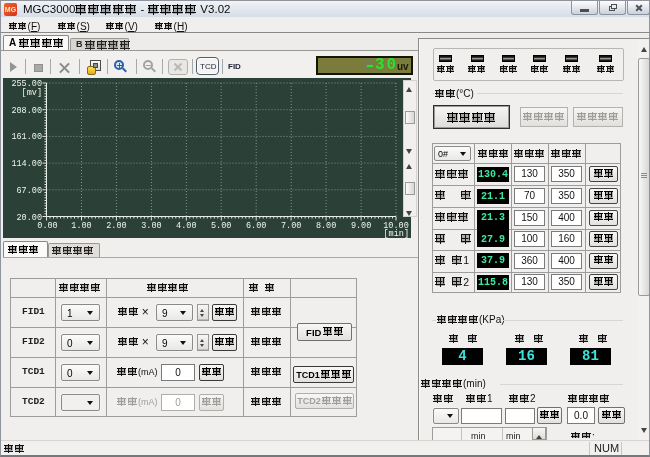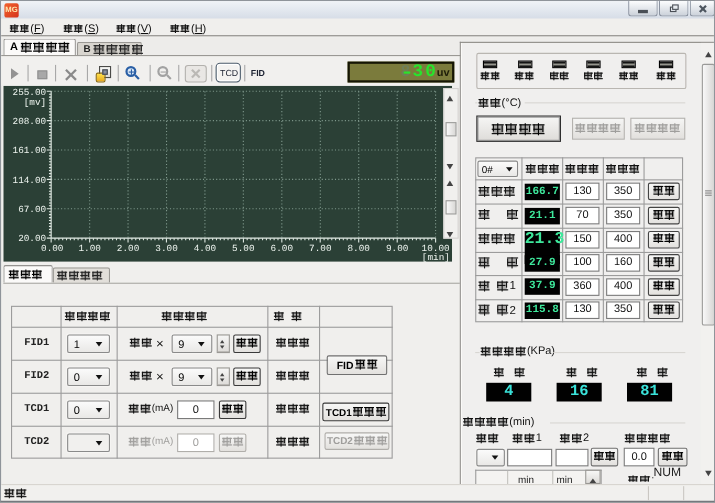--- a/index.html
+++ b/index.html
@@ -21,20 +21,21 @@
 .cmb .ar:after{content:"";position:absolute;left:3px;top:50%;margin-top:-2px;border:3.5px solid transparent;border-top:4.5px solid #111}
 .lcd{position:absolute;background:#010101;color:#3ee89c;font-family:"Liberation Mono",monospace;font-weight:bold;text-align:center}
 .vln{position:absolute;width:1px;background:#9c9c9c}
 .hln{position:absolute;height:1px;background:#9c9c9c}
 .sep{position:absolute;top:58px;width:1px;height:15px;background:#a8a8a8}
 </style></head><body>
 <div id="w">
 
 <div class="h" style="left:0;top:0;width:650px;height:16px;background:linear-gradient(#f0f3f7,#d6dde7)"></div>
 <div class="h" style="left:3px;top:2px;width:13px;height:13px;background:linear-gradient(135deg,#f2622e,#d5341c);border-radius:2px;color:#ffe9b0;font-size:7px;font-weight:bold;text-align:center;line-height:13px">MG</div>
+<div class="h" style="left:22px;top:2.5px;font-size:11.5px;color:#0a0a0a">MGC3000<b class="g a12" style="margin-top:0"></b><b class="g a12"></b><b class="g a12"></b><b class="g a12"></b><b class="g a12"></b> - <b class="g a12"></b><b class="g a12"></b><b class="g a12"></b><b class="g a12"></b> V3.02</div>
 
 <div class="h" style="left:570px;top:0;width:27px;height:14px;background:linear-gradient(#fcfdfe,#ccd2da);border:1px solid #8b93a0;border-top:none;border-radius:0 0 3px 3px"></div>
 <div class="h" style="left:579px;top:8px;width:9px;height:3px;background:#4a4f56"></div>
 <div class="h" style="left:598px;top:0;width:27px;height:14px;background:linear-gradient(#fcfdfe,#ccd2da);border:1px solid #8b93a0;border-top:none;border-radius:0 0 3px 3px"></div>
 <div class="h" style="left:608px;top:5px;width:6px;height:5px;border:1px solid #4a4f56"></div>
 <div class="h" style="left:610px;top:3px;width:6px;height:5px;border:1px solid #4a4f56;background:#e8ecf0"></div>
 <div class="h" style="left:626px;top:0;width:23px;height:14px;background:linear-gradient(#fcfdfe,#ccd2da);border:1px solid #8b93a0;border-top:none;border-radius:0 0 3px 3px"></div>
 <div class="h" style="left:633.5px;top:6px;width:8px;height:2px;background:#4d555f;transform:rotate(45deg)"></div>
 <div class="h" style="left:633.5px;top:6px;width:8px;height:2px;background:#4d555f;transform:rotate(-45deg)"></div>
 
@@ -433,37 +434,37 @@
 <div class="hln" style="left:431px;top:270.5px;width:189px"></div>
 <div class="cmb" style="left:433px;top:145px;width:37px;height:15px">
       <span style="position:absolute;left:3px;top:2px;font-size:9px">0#</span>
       <span class="ar" style="width:13px"></span>
     </div>
 <div class="h" style="left:477px;top:148px;font-size:10px;color:#111"><b class="g a10"></b><b class="g a10"></b><b class="g a10" style="margin-right:0"></b></div>
 <div class="h" style="left:513px;top:148px;font-size:10px;color:#111"><b class="g a10"></b><b class="g a10"></b><b class="g a10" style="margin-right:0"></b></div>
 <div class="h" style="left:550px;top:148px;font-size:10px;color:#111"><b class="g a10"></b><b class="g a10"></b><b class="g a10" style="margin-right:0"></b></div>
 
 <div class="h" style="left:434px;top:168px;font-size:10.5px;color:#111"><b class="g a11"></b><b class="g a11"></b><b class="g a11" style="margin-right:0"></b></div>
-<div class="lcd" style="left:476px;top:166px;width:32px;height:15px;font-size:10px;line-height:15px">166.7</div>
+<div class="lcd" style="left:476px;top:166px;width:32px;height:15px;font-size:10px;line-height:15px">130.4</div>
 <div class="inp" style="left:513px;top:165px;width:31px;height:16px;line-height:14px">130</div>
 <div class="inp" style="left:550px;top:165px;width:31px;height:16px;line-height:14px">350</div>
 <div class="btn" style="left:588px;top:165px;width:29px;height:16px;border-color:#444">
       <span style="position:relative;font-size:10px;font-weight:bold;color:#000"><b class="g a10"></b><b class="g a10" style="margin-right:0"></b></span>
     </div>
 
 <div class="h" style="left:434px;top:189px;font-size:10.5px;color:#111"><b class="g a11"></b><span style="display:inline-block;width:14px"></span><b class="g a11" style="margin-right:0"></b></div>
 <div class="lcd" style="left:476px;top:187.5px;width:32px;height:15px;font-size:10px;line-height:15px">21.1</div>
 <div class="inp" style="left:513px;top:187px;width:31px;height:16px;line-height:14px">70</div>
 <div class="inp" style="left:550px;top:187px;width:31px;height:16px;line-height:14px">350</div>
 <div class="btn" style="left:588px;top:187px;width:29px;height:16px;border-color:#444">
       <span style="position:relative;font-size:10px;font-weight:bold;color:#000"><b class="g a10"></b><b class="g a10" style="margin-right:0"></b></span>
     </div>
 
 <div class="h" style="left:434px;top:211px;font-size:10.5px;color:#111"><b class="g a11"></b><b class="g a11"></b><b class="g a11" style="margin-right:0"></b></div>
-<div class="lcd" style="left:476px;top:209px;width:32px;height:30px;font-size:15px;line-height:15px">21.3</div>
+<div class="lcd" style="left:476px;top:209px;width:32px;height:30px;font-size:10px;line-height:15px">21.3</div>
 <div class="inp" style="left:513px;top:208.5px;width:31px;height:16px;line-height:14px">150</div>
 <div class="inp" style="left:550px;top:208.5px;width:31px;height:16px;line-height:14px">400</div>
 <div class="btn" style="left:588px;top:208.5px;width:29px;height:16px;border-color:#444">
       <span style="position:relative;font-size:10px;font-weight:bold;color:#000"><b class="g a10"></b><b class="g a10" style="margin-right:0"></b></span>
     </div>
 
 <div class="h" style="left:434px;top:232.5px;font-size:10.5px;color:#111"><b class="g a11"></b><span style="display:inline-block;width:14px"></span><b class="g a11" style="margin-right:0"></b></div>
 <div class="lcd" style="left:476px;top:230.5px;width:32px;height:15px;font-size:10px;line-height:15px">27.9</div>
 <div class="inp" style="left:513px;top:230px;width:31px;height:16px;line-height:14px">100</div>
 <div class="inp" style="left:550px;top:230px;width:31px;height:16px;line-height:14px">160</div>
@@ -530,15 +531,15 @@
 
 <div class="h" style="left:636px;top:38px;width:14px;height:401px;background:#f2f1ef"></div>
 <div class="h" style="left:640px;top:43px;width:0;height:0;border:3.5px solid transparent;border-bottom:5px solid #444"></div>
 <div class="h" style="left:637px;top:57px;width:12px;height:238px;background:linear-gradient(90deg,#f8f8f8,#d8d7d5);border:1px solid #9a9a98;border-radius:2px"></div>
 <div class="h" style="left:640px;top:172px;width:6px;height:1px;background:#8a8a8a;box-shadow:0 2px #8a8a8a,0 4px #8a8a8a"></div>
 <div class="h" style="left:640px;top:427px;width:0;height:0;border:3.5px solid transparent;border-top:5px solid #444"></div>
 
 <div class="h" style="left:0;top:439px;width:650px;height:16px;background:#f1f0ee;border-top:1px solid #d8d5d0"></div>
 <div class="h" style="left:3px;top:443px;font-size:10px;color:#111"><b class="g a10"></b><b class="g a10"></b></div>
 <div class="vln" style="left:588px;top:441px;height:13px;background:#cac7c2"></div>
-<div class="h" style="left:593px;top:424px;font-size:11px;color:#222">NUM</div>
+<div class="h" style="left:593px;top:442px;font-size:11px;color:#222">NUM</div>
 <div class="vln" style="left:620px;top:441px;height:13px;background:#cac7c2"></div>
 
 </div>
 </body></html>

